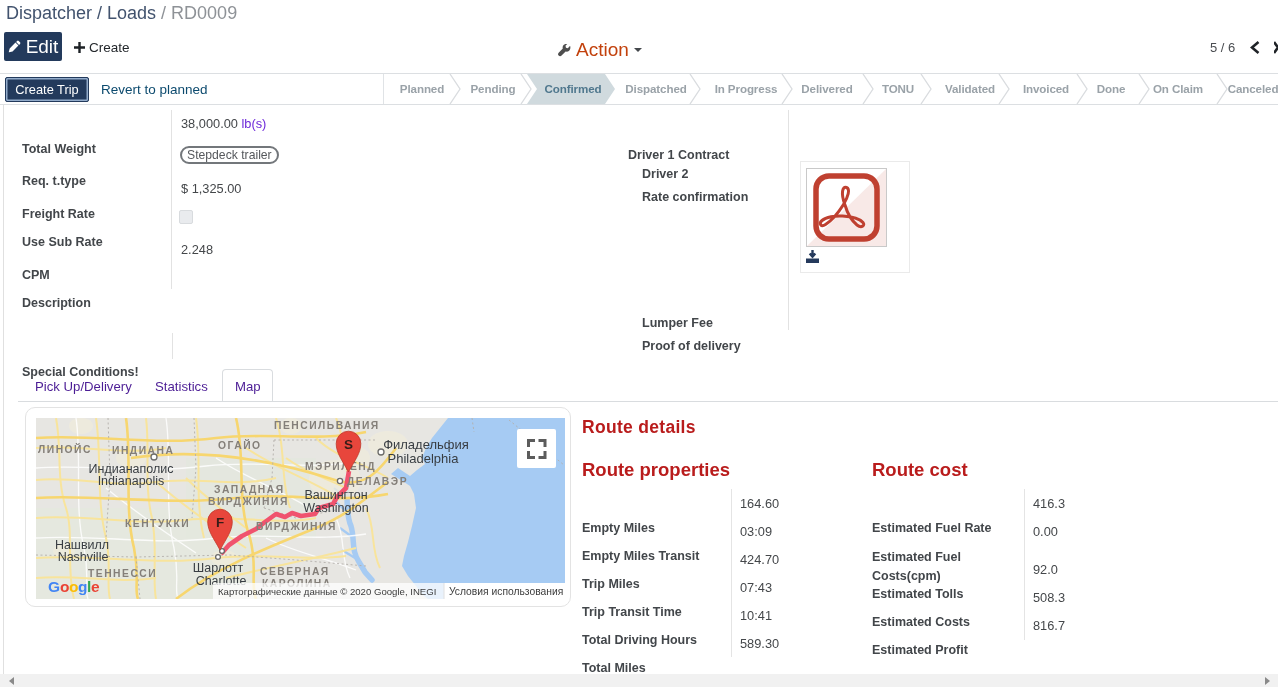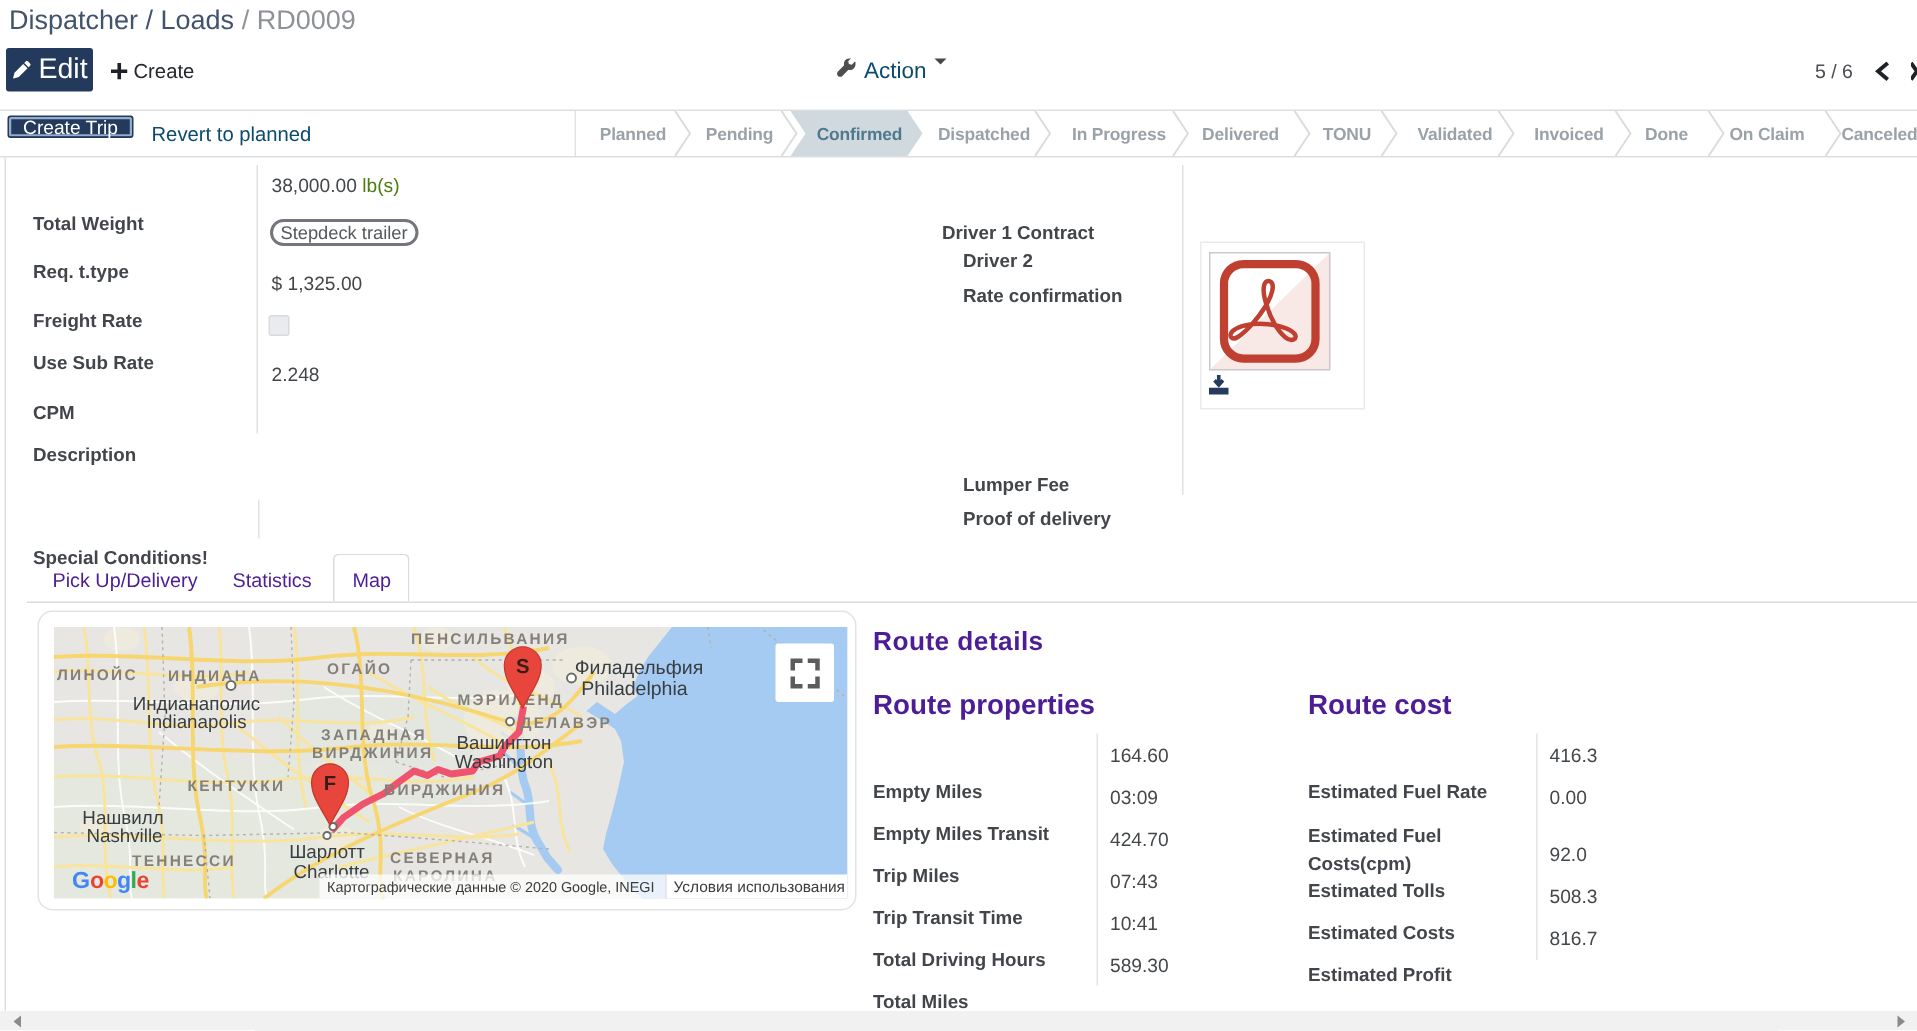--- a/index.html
+++ b/index.html
@@ -11,44 +11,44 @@
 .vline { position:absolute; width:1px; background:#e2e2e2; }
 
 
 .crumb { left:6px; top:3px; font-size:18px; color:#42536e; white-space:nowrap; }
 .crumb .muted { color:#8e9297; }
 
 
 .btn-navy { background:#233a5c; color:#fff; border-radius:2px; display:flex; align-items:center; justify-content:center; }
 #editbtn { left:4px; top:32px; width:58px; height:29px; font-size:19px; gap:5px; }
 #createlink { left:74px; top:40px; font-size:13.5px; color:#24282c; display:flex; align-items:center; }
-#actionmenu { left:558px; top:39px; font-size:15px; color:#0c4a6e; display:flex; align-items:flex-start; gap:5px; }
+#actionmenu { left:558px; top:39px; font-size:19px; color:#c2410c; display:flex; align-items:center; gap:5px; }
 .caret { width:0; height:0; border-left:4px solid transparent; border-right:4px solid transparent; border-top:4px solid #44484c; display:inline-block; }
 #pager { left:1210px; top:40px; font-size:13px; color:#4a4d51; }
 
 
 #statusbar { left:0; top:73px; width:1278px; height:32px; border-top:1px solid #dcdfe2; border-bottom:1px solid #dcdfe2; background:#fff; }
-#createtrip { left:5px; top:3px; width:84px; height:15px; font-size:12.8px; border:1px solid #233a5c; box-shadow: inset 0 0 0 1.5px rgba(160,185,215,0.9); }
+#createtrip { left:5px; top:3px; width:84px; height:25px; font-size:12.8px; border:1px solid #233a5c; box-shadow: inset 0 0 0 1.5px rgba(160,185,215,0.9); }
 #revert { left:101px; top:0px; height:30px; display:flex; align-items:center; font-size:13.5px; color:#0c4a6e; }
 #sbdivider { left:383px; top:0; height:30px; width:1px; background:#e0e3e6; }
 
 
 .pill { position:absolute; border:2px solid #73777b; border-radius:10px; color:#55585c; font-size:12.2px; padding:0 5px; height:18px; line-height:14.5px; }
 #chk { left:179px; top:210px; width:14px; height:14px; background:#e9ebee; border:1px solid #d8dbde; border-radius:2px; }
 
 
 #tabline { left:18px; top:401px; width:1260px; height:1px; background:#d9dcdf; }
 .tab { position:absolute; top:379px; font-size:13.2px; color:#4c1d95; }
 #tabactive { left:222px; top:369px; width:51px; height:32px; background:#fff; border:1px solid #d9dcdf; border-bottom:0; border-radius:4px 4px 0 0; }
 
 
 #mapcard { left:25px; top:407px; width:546px; height:200px; background:#fff; border:1px solid #e3e3e3; border-radius:10px; }
 
 
-.h-rd { font-weight:bold; color:#4c1d95; white-space:nowrap; }
+.h-rd { font-weight:bold; color:#b91c1c; white-space:nowrap; }
 
 
 #hscroll { left:0; top:674px; width:1278px; height:13px; background:#f1f1f1; }
 .arrow-l { position:absolute; left:9px; top:2.5px; width:0; height:0; border-top:4px solid transparent; border-bottom:4px solid transparent; border-right:5px solid #8a8a8a; }
 .arrow-r { position:absolute; left:1265px; top:2.5px; width:0; height:0; border-top:4px solid transparent; border-bottom:4px solid transparent; border-left:5px solid #8a8a8a; }
 #leftline { left:3px; top:105px; width:1px; height:581px; background:#e0e0e0; }
 </style>
 </head>
 <body>
 
@@ -101,21 +101,21 @@
       <text x="663" y="19">Invoiced</text>
       <text x="728" y="19">Done</text>
       <text x="795" y="19">On Claim</text>
       <text x="870" y="19">Canceled</text>
     </g>
   </svg>
 </div>
 
 <div class="vline" style="left:171px;top:110px;height:179px"></div>
 <div class="abs lbl" style="left:22px;top:115px">Total Weight</div>
-<div class="abs val" style="left:181px;top:116px">38,000.00 <span style="color:#4d7c0f">lb(s)</span></div>
+<div class="abs val" style="left:181px;top:116px">38,000.00 <span style="color:#6d28d9">lb(s)</span></div>
 <div class="abs lbl" style="left:22px;top:147px">Req. t.type</div>
 <div class="abs pill" style="left:180px;top:146px">Stepdeck trailer</div>
 <div class="abs lbl" style="left:22px;top:180px">Freight Rate</div>
 <div class="abs val" style="left:181px;top:181px">$ 1,325.00</div>
 <div class="abs lbl" style="left:22px;top:208px">Use Sub Rate</div>
 <div class="abs" id="chk"></div>
 <div class="abs lbl" style="left:22px;top:241px">CPM</div>
 <div class="abs val" style="left:181px;top:242px">2.248</div>
 <div class="abs lbl" style="left:22px;top:269px">Description</div>
 <div class="vline" style="left:172px;top:333px;height:26px"></div>

